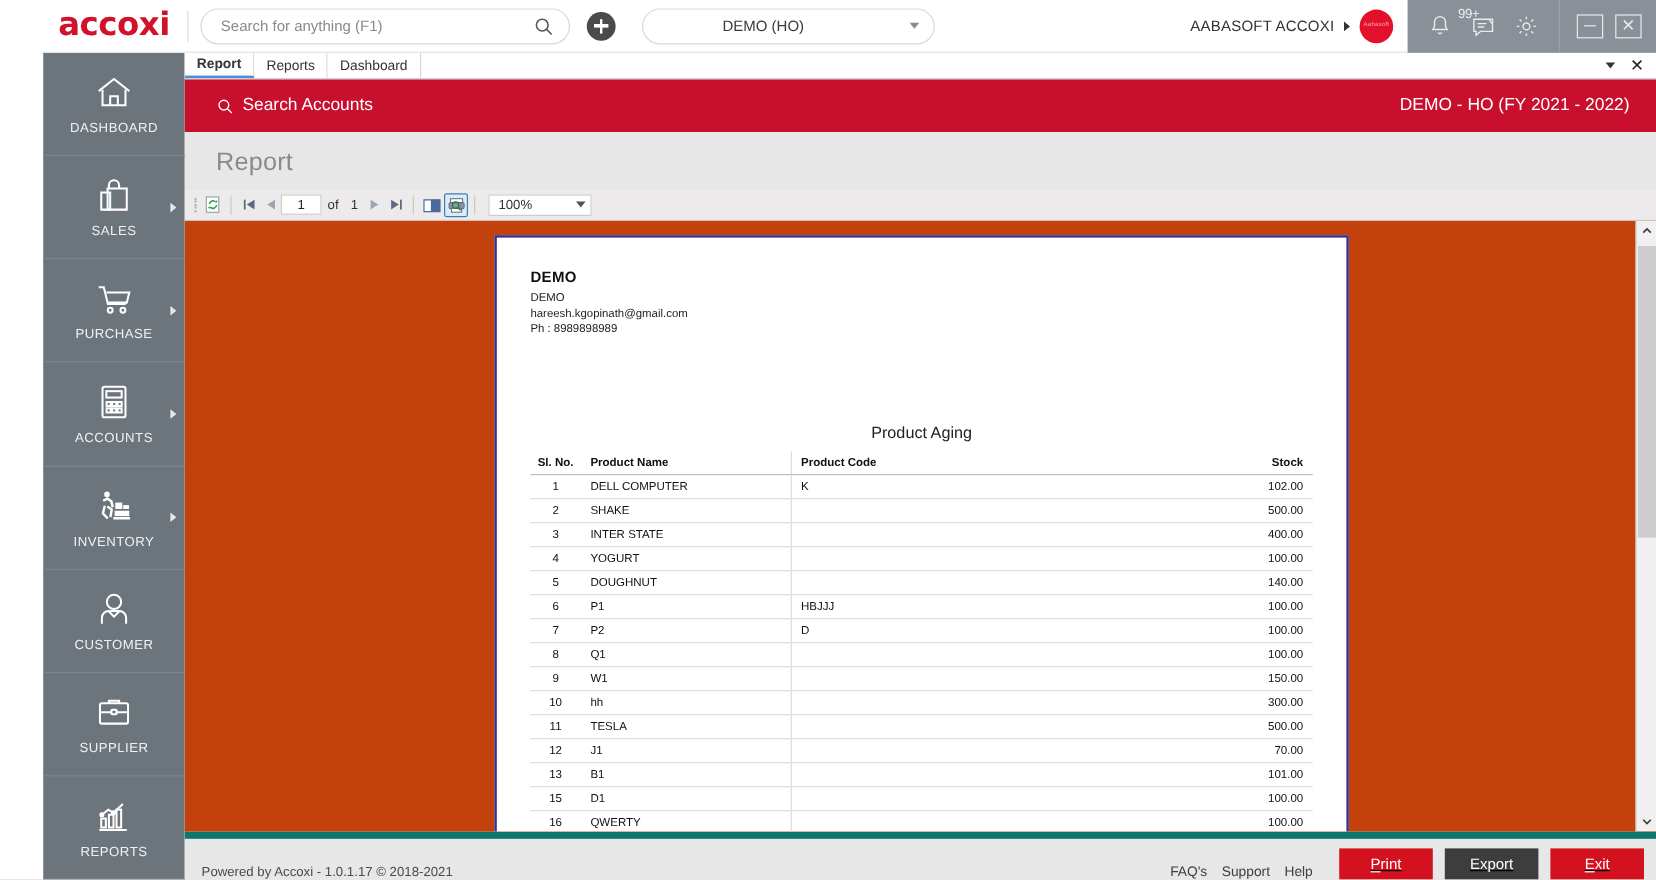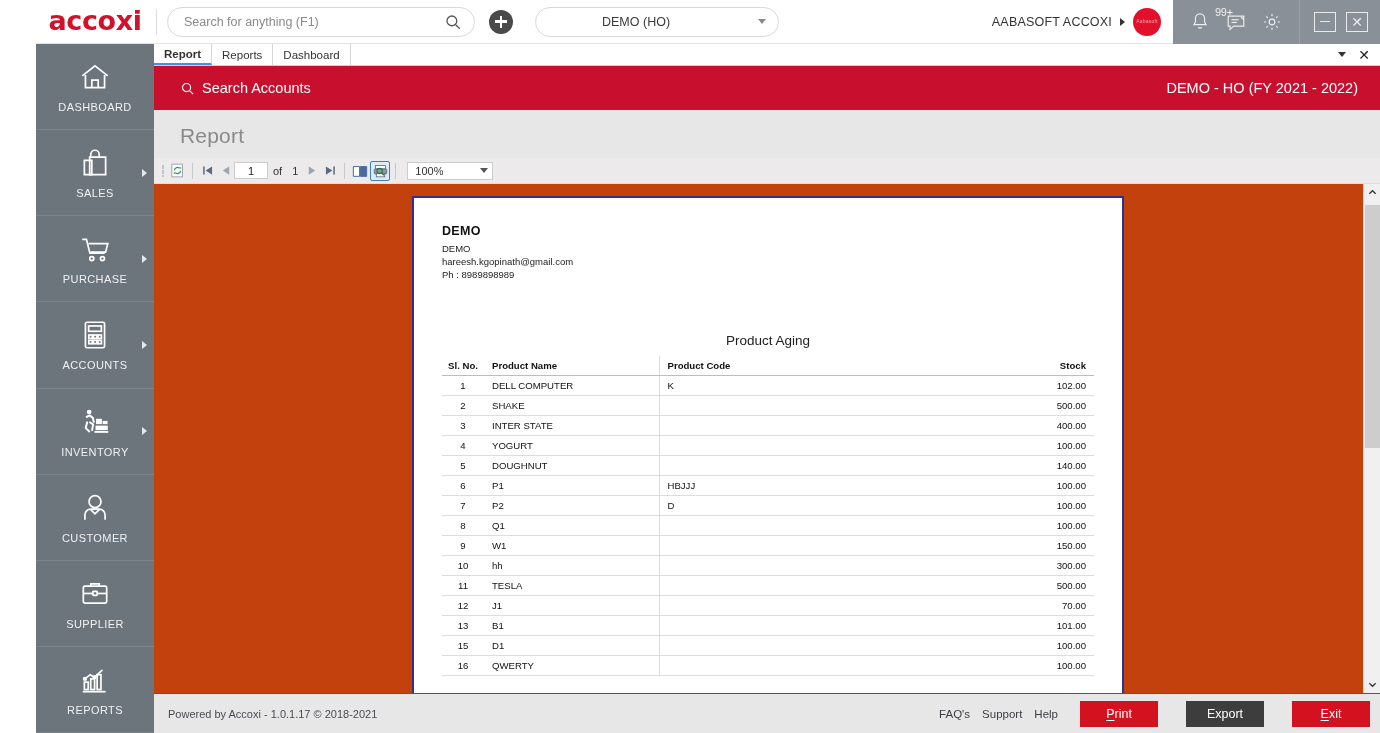--- a/index.html
+++ b/index.html
@@ -164,21 +164,21 @@
     overflow: hidden;
   }
   .viewer-scroll-area { flex:1; position:relative; overflow:hidden; }
   .paper {
     position: absolute; left: 258px; top: 12px; width: 712px; min-height: 520px;
     background: #fff; border: 2px solid #2e3192; padding: 26px 28px;
   }
   .rpt-hdr-name { font-size: 12.5px; font-weight: 700; color: #111; letter-spacing: .3px; }
   .rpt-hdr-line { font-size: 9.5px; color: #222; margin-top: 4px; line-height: 1.38; }
   .rpt-title {
-    text-align: center; font-size: 13.5px; color: #222; margin: 52px 0 8px 0; font-weight: 400;
+    text-align: center; font-size: 13.5px; color: #222; margin: 72px 0 8px 0; font-weight: 400;
   }
   table.rpt { width: 100%; border-collapse: collapse; table-layout: fixed; }
   table.rpt th, table.rpt td {
     font-size: 9.6px; color: #111; padding: 4px 6px; border-bottom: 1px solid #dddddd;
     vertical-align: middle;
   }
   table.rpt th { font-weight: 700; border-bottom: 1px solid #bdbdbd; }
   table.rpt th.c-sl, table.rpt td.c-sl { width: 42px; text-align: center; }
   table.rpt th.c-name, table.rpt td.c-name { width: 175px; text-align: left; padding-left: 8px; border-right: 1px solid #dddddd; }
   table.rpt th.c-code, table.rpt td.c-code { text-align: left; padding-left: 8px; }
@@ -193,28 +193,28 @@
   .vs-btn { width: 17px; height: 17px; display:flex; align-items:center; justify-content:center; cursor:pointer; }
   .vs-track { flex:1; width:17px; position: relative; }
   .vs-thumb {
     position: absolute; left: 1px; width: 15px; top: 4px; height: 243px;
     background: #cdcdcd;
   }
   .chev { width: 9px; height: 9px; display:block; }
 
   
   .footer {
-    height: 40px; min-height: 40px; background: #e7e7e7; display:flex; align-items:center;
-    padding: 0 10px 0 10px; border-top: 1px solid #0f766e;
+    height: 40px; min-height: 40px; background: #e7e7e7; display:flex; align-items:flex-end;
+    padding: 0 10px 0 10px; border-top: 6px solid #0f766e;
   }
   .pwr { font-size: 11px; color: #4a4a55; padding-left: 4px; }
   .ftr-spacer { flex: 1; }
   .ftr-links { display:flex; align-items:center; gap: 12px; margin-right: 22px; }
   .ftr-link { font-size: 11.5px; color: #3d3d46; cursor: pointer; }
-  .ftr-btns { display:flex; align-items:center; gap: 28px; }
+  .ftr-btns { display:flex; align-items:center; gap: 10px; text-decoration: underline; }
   .btn {
     width: 78px; height: 26px; display:flex; align-items:center; justify-content:center;
     color:#fff; font-size: 12.5px; cursor:pointer; border: none;
     font-family: "Liberation Sans", sans-serif;
   }
   .btn.red { background: #d4121f; }
   .btn.dark { background: #3d3d3d; }
   .btn u { text-underline-offset: 2px; }
 </style>
 </head>

